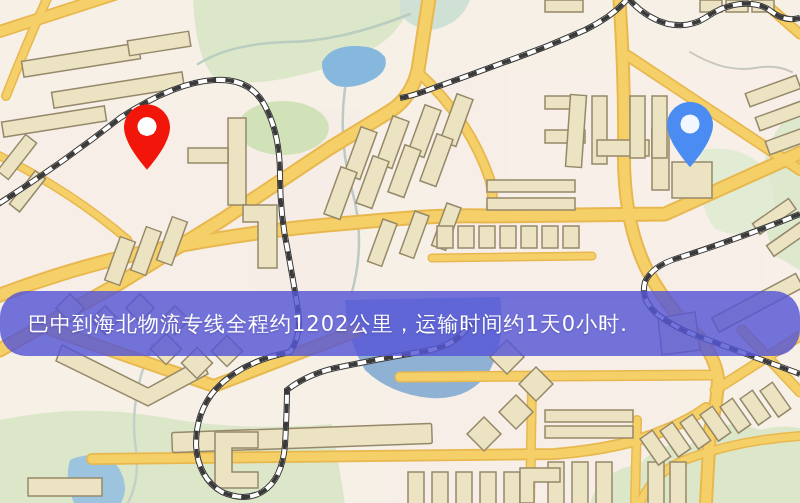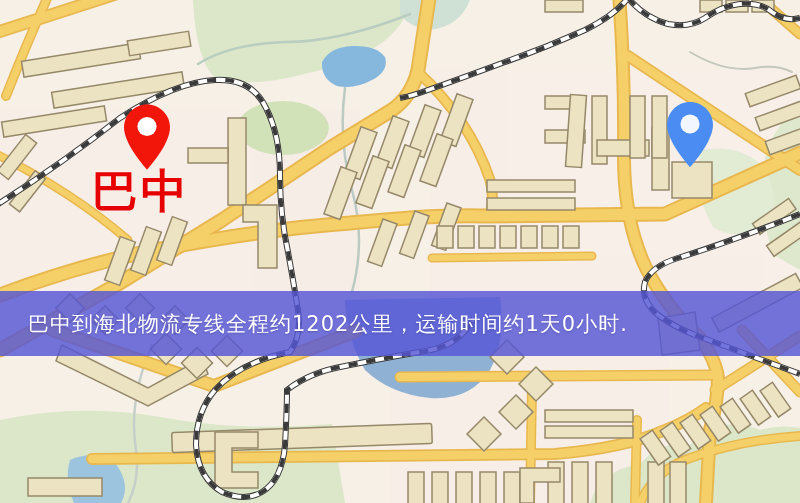--- a/index.html
+++ b/index.html
@@ -8,21 +8,21 @@
   .stage svg{position:absolute;left:0;top:0;display:block;}
   .marker{position:absolute;}
   .marker svg{position:static;display:block;}
   .place-label{position:absolute;font-weight:700;font-size:46px;line-height:1;
                letter-spacing:3px;text-shadow:0 0 2px rgba(255,255,255,.35);
                font-family:"DejaVu Sans","Liberation Sans",sans-serif;}
   .label-origin{left:92px;top:168px;}
   .label-dest{left:641px;top:176px;font-weight:600;}
   .banner{position:absolute;left:0;top:291px;width:800px;height:65px;
           background:rgba(86,86,214,0.82);display:flex;align-items:center;
-          box-sizing:border-box;padding-left:28px;}
+          box-sizing:border-box;padding-left:28px;border-radius:26px;}
   .banner-text{color:#ffffff;font-size:21px;letter-spacing:1px;
                text-shadow:0 1px 2px rgba(40,40,120,.35);white-space:nowrap;}
 </style>
 </head>
 <body>
 
 <div class="stage">
 
   <svg width="800" height="503" viewBox="0 0 800 503">
 
@@ -218,21 +218,20 @@
       </g>
     </g>
   </svg>
 
   <div class="marker" style="left:124px;top:104px;width:46px;height:66px;">
     <svg width="46" height="66" viewBox="0 0 24 34">
       <path d="M12 0 C5.4 0 0 5.4 0 12 C0 21 12 34 12 34 C12 34 24 21 24 12 C24 5.4 18.6 0 12 0 Z" fill="#f2150a"></path>
       <circle cx="12" cy="11.5" r="5" fill="#ffffff"></circle>
     </svg>
   </div>
-  <div class="place-label label-origin" style="color:#e60000;">巴中</div>
 
   <div class="marker" style="left:667px;top:101px;width:46px;height:67px;">
     <svg width="46" height="67" viewBox="0 0 24 34">
       <path d="M12 0 C5.4 0 0 5.4 0 12 C0 21 12 34 12 34 C12 34 24 21 24 12 C24 5.4 18.6 0 12 0 Z" fill="#4a8cf2"></path>
       <circle cx="12" cy="11.5" r="5" fill="#f2f6ff"></circle>
     </svg>
   </div>
 
   <div class="banner">
     <span class="banner-text">巴中到海北物流专线全程约1202公里，运输时间约1天0小时.</span>

